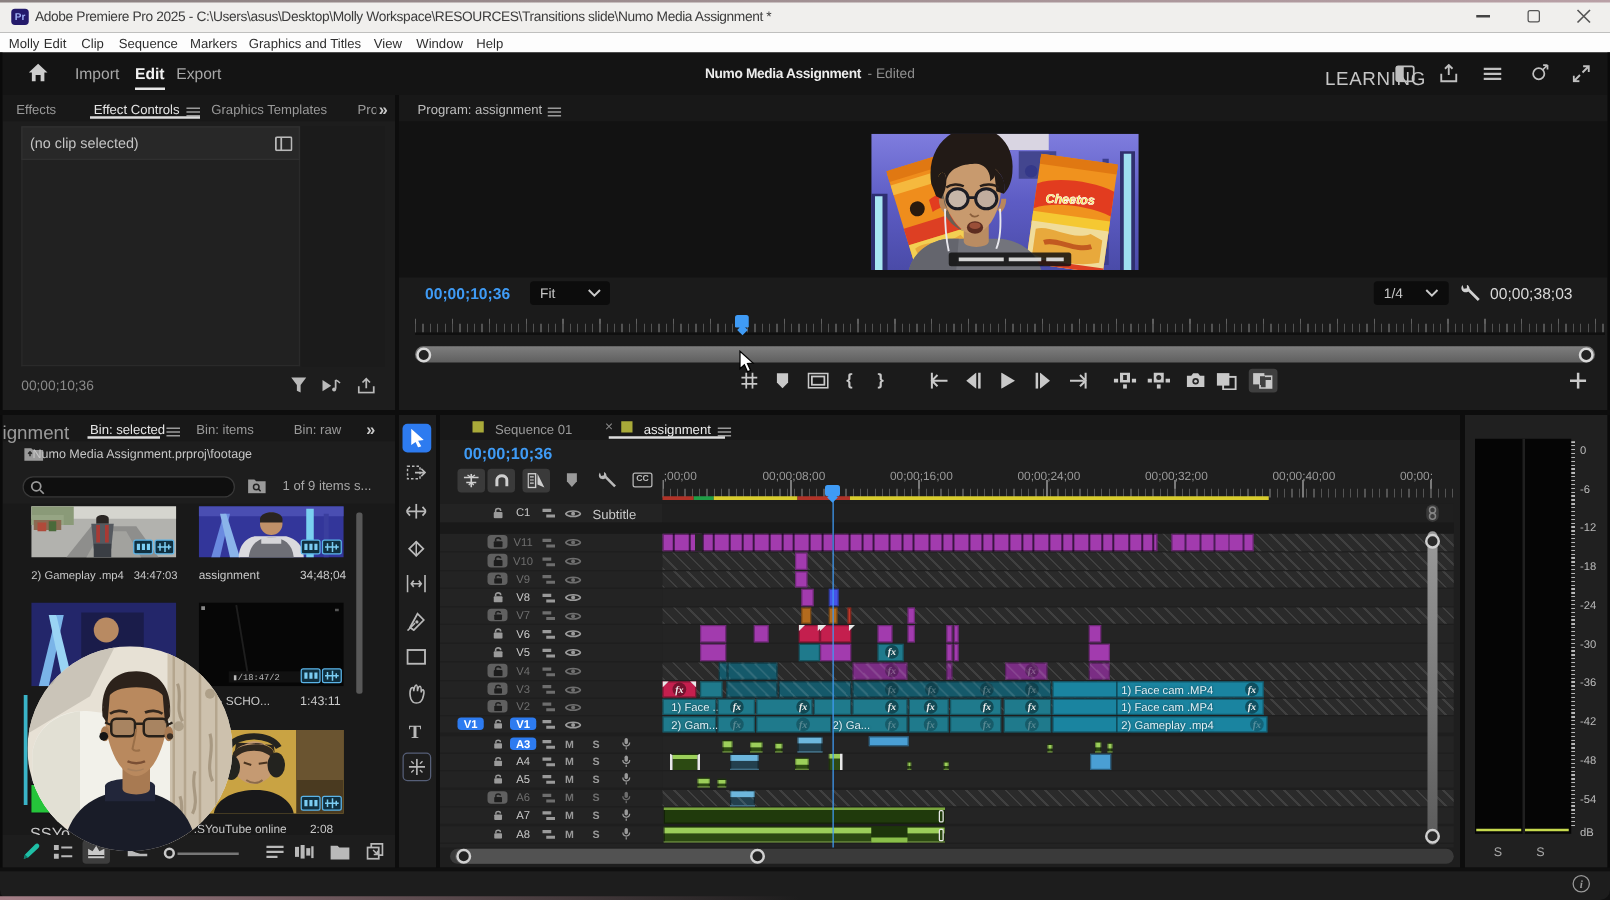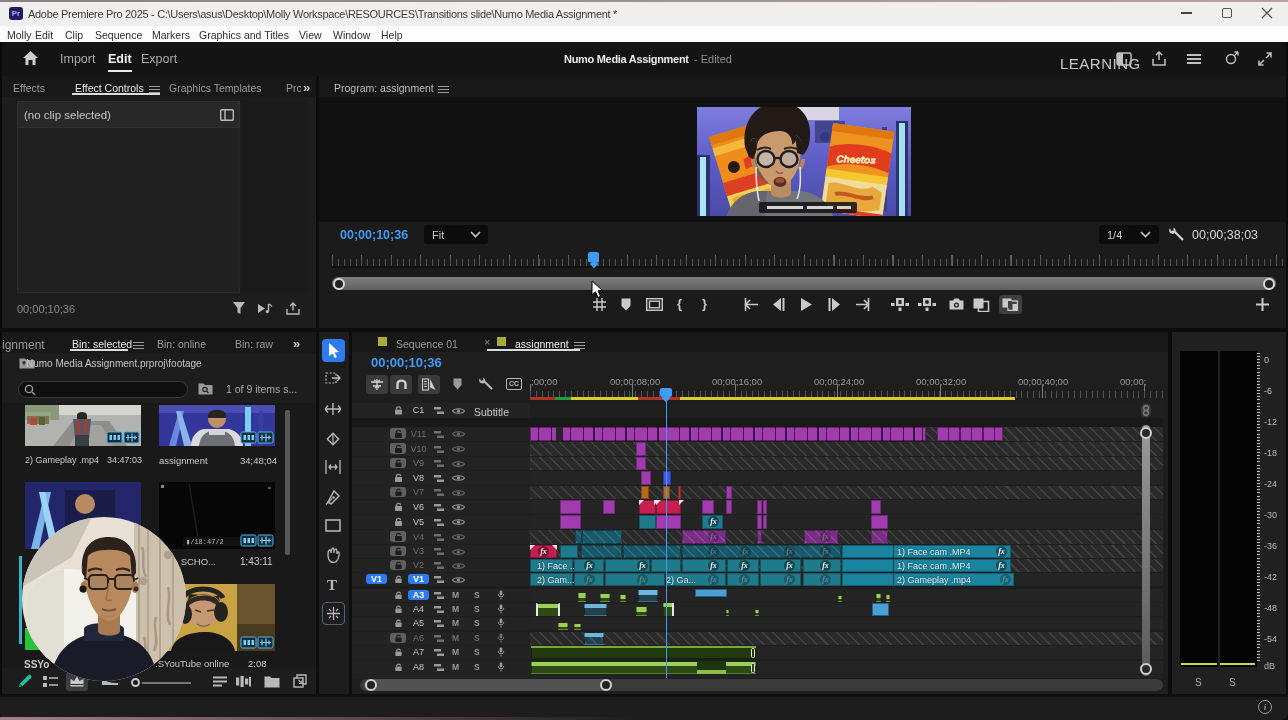--- a/index.html
+++ b/index.html
@@ -248,27 +248,27 @@
     <rect x="0.5" y="0.5" width="9" height="9" fill="#c9c9c9"></rect>
     <rect x="6" y="3" width="9.5" height="9.5" fill="none" stroke="#c9c9c9" stroke-width="1.4"></rect>
     <rect x="6" y="3" width="4" height="7" fill="#3f3f3f"></rect>
     <rect x="10.5" y="6" width="5" height="6.5" fill="#c9c9c9"></rect>
   </svg>
 <svg style="left:1256px;top:298px" width="13" height="13" viewBox="0 0 13 13">
     <path d="M6.5 0 V13 M0 6.5 H13" stroke="#c9c9c9" stroke-width="2"></path>
   </svg>
 <div style="left:2px;top:332px;width:314px;height:362px;background:#1d1d1d"></div>
 <div style="left:2px;top:332px;width:314px;height:21px;background:#181818"></div>
-<div style="left:2px;top:338px;font-size:12px;color:#9a9a9a;font-weight:normal;white-space:nowrap;">ignment</div>
+<div style="left:2px;top:338px;font-size:15px;color:#9a9a9a;font-weight:normal;white-space:nowrap;">ignment</div>
 <div style="left:72px;top:338px;font-size:10.5px;color:#e6e6e6;font-weight:normal;white-space:nowrap;">Bin: selected</div>
 <div style="left:70px;top:349px;width:58px;height:2px;background:#dcdcdc"></div>
 <svg style="left:133px;top:341px" width="11" height="9" viewBox="0 0 11 9">
     <path d="M0 1.5 H11 M0 4.5 H11 M0 7.5 H11" stroke="#9a9a9a" stroke-width="1.2"></path>
   </svg>
-<div style="left:157px;top:338px;font-size:10.5px;color:#9a9a9a;font-weight:normal;white-space:nowrap;">Bin: online</div>
+<div style="left:157px;top:338px;font-size:10.5px;color:#9a9a9a;font-weight:normal;white-space:nowrap;">Bin: items</div>
 <div style="left:235px;top:338px;font-size:10.5px;color:#9a9a9a;font-weight:normal;white-space:nowrap;">Bin: raw</div>
 <div style="left:293px;top:336px;font-size:13px;color:#c9c9c9;font-weight:bold;white-space:nowrap;">»</div>
 <svg style="left:19px;top:356px" width="16" height="13" viewBox="0 0 16 13">
     <path d="M0.5 2.5 H6 L7.5 4 H15.5 V12.5 H0.5 Z" fill="#9a9a9a"></path>
     <path d="M5 9 L5 5.5 M3.5 7 L5 5.5 L6.5 7" stroke="#2a2a2a" stroke-width="1.2" fill="none"></path>
   </svg>
 <div style="left:26px;top:358px;font-size:10px;color:#c6c6c6;font-weight:normal;white-space:nowrap;">Numo Media Assignment.prproj\footage</div>
 <div style="left:18px;top:381px;width:170px;height:17px;background:#0f0f0f;border:1px solid #383838;border-radius:9px"></div>
 <svg style="left:24px;top:384px" width="12" height="12" viewBox="0 0 12 12">
     <circle cx="5" cy="5" r="3.6" stroke="#9a9a9a" stroke-width="1.4" fill="none"></circle>
@@ -368,21 +368,21 @@
     <rect x="92.5" y="56" width="2.5" height="5" fill="#7ccdf2"></rect>
     <rect x="99" y="53" width="15" height="11" rx="1.5" fill="#103040" stroke="#5ab4e8" stroke-width="1"></rect>
     <path d="M101 58.5 H112 M103 55.5 V61.5 M107 54.5 V62.5 M110 56.5 V60.5" stroke="#7ccdf2" stroke-width="1.2"></path>
   </svg>
 <div style="left:25px;top:455px;font-size:9px;color:#c9c9c9;font-weight:normal;white-space:nowrap;">2) Gameplay .mp4</div>
 <div style="left:107px;top:455px;font-size:9px;color:#c9c9c9;font-weight:normal;white-space:nowrap;">34:47:03</div>
 <div style="left:159px;top:455px;font-size:9.5px;color:#c9c9c9;font-weight:normal;white-space:nowrap;">assignment</div>
 <div style="left:240px;top:455px;font-size:9.5px;color:#c9c9c9;font-weight:normal;white-space:nowrap;">34;48;04</div>
 <div style="left:159px;top:556px;font-size:9.5px;color:#c9c9c9;font-weight:normal;white-space:nowrap;">ER - SCHO...</div>
 <div style="left:240px;top:556px;font-size:10px;color:#c9c9c9;font-weight:normal;white-space:nowrap;">1:43:11</div>
-<div style="left:24px;top:659px;font-size:10px;color:#c9c9c9;font-weight:bold;white-space:nowrap;text-align:right;">SSYo</div>
+<div style="left:24px;top:659px;font-size:13px;color:#c9c9c9;font-weight:normal;white-space:nowrap;text-align:right;">SSYo</div>
 <div style="left:155px;top:658px;font-size:9.5px;color:#c9c9c9;font-weight:normal;white-space:nowrap;">.SYouTube online</div>
 <div style="left:248px;top:658px;font-size:9.5px;color:#c9c9c9;font-weight:normal;white-space:nowrap;">2:08</div>
 <div style="left:19px;top:556px;width:3px;height:88px;background:#3ab4c8"></div>
 <div style="left:285px;top:410px;width:5px;height:145px;background:#585858;border-radius:2px"></div>
 <div style="left:2px;top:668px;width:314px;height:26px;background:#1d1d1d"></div>
 <svg style="left:17px;top:673px" width="16" height="16" viewBox="0 0 16 16">
     <path d="M2 14 L3 10.5 L11 2.5 C12 1.5 13.5 1.5 14 2.5 C14.8 3.3 14.5 4.5 13.5 5.5 L5.5 13 Z" fill="#1fbfa6"></path>
     <path d="M2 14 L3 10.5 L5.5 13 Z" fill="#0e7a6a"></path>
   </svg>
 <svg style="left:43px;top:676px" width="15" height="12" viewBox="0 0 15 12">

